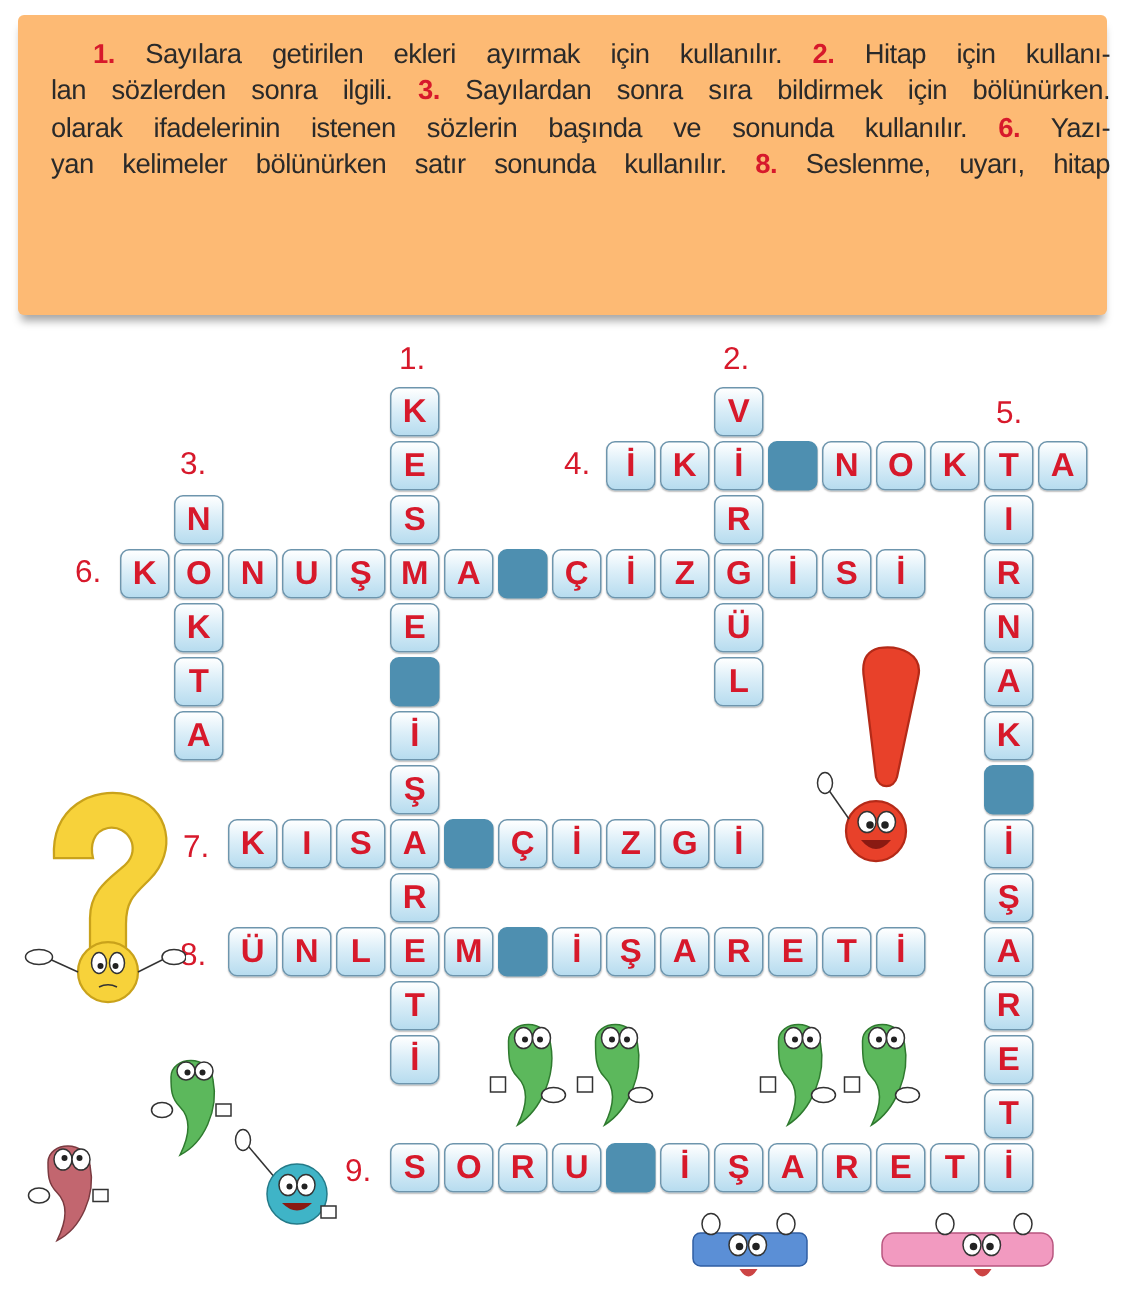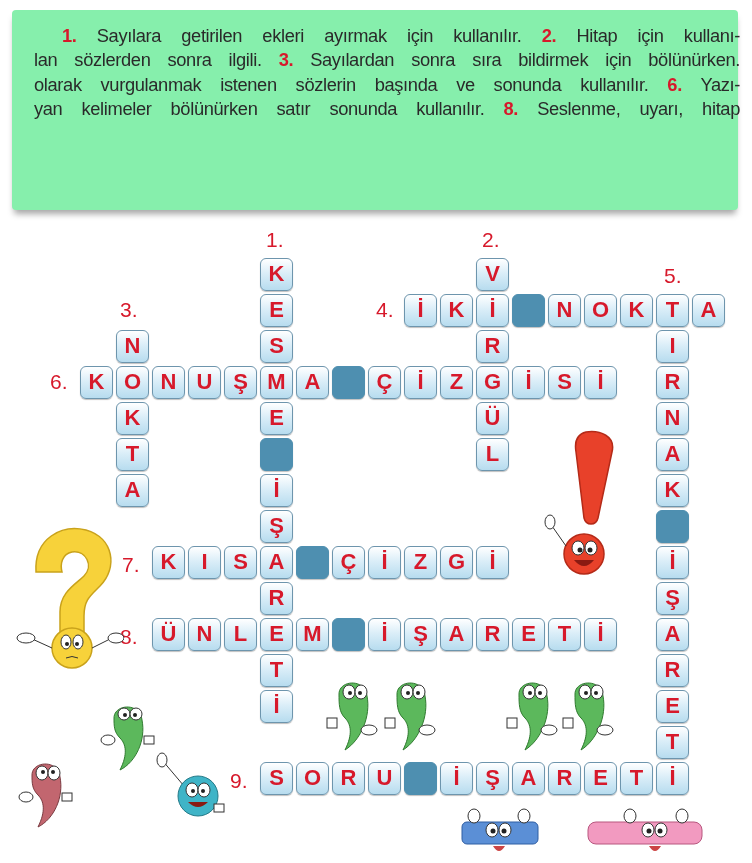--- a/index.html
+++ b/index.html
@@ -1,19 +1,19 @@
 <!DOCTYPE html>
 <html><head>
 <meta charset="utf-8">
 <style>
   html, body { margin:0; padding:0; background:#ffffff; }
   body { width:752px; height:863px; position:relative; overflow:hidden; font-family:"DejaVu Sans", sans-serif; }
   .clue-box {
     position:absolute; left:12px; top:10px; width:726px; height:200px;
-    background:#86efac; border-radius:4px;
+    background:#fdba74; border-radius:4px;
     box-shadow: 0 6px 6px -2px rgba(0,0,0,0.35);
   }
   .clue-text {
     position:absolute; left:22px; top:14px; width:706px;
     font-family:"Liberation Sans", sans-serif; font-size:18.3px; line-height:24.4px;
     color:#2a2a2a; text-align:justify; letter-spacing:-0.35px;
     font-stretch:condensed;
   }
   .clue-line { display:block; white-space:nowrap; text-align:justify; text-align-last:justify; }
   .clue-line.first { padding-left:28px; }
@@ -34,21 +34,21 @@
   }
   .mascot { position:absolute; }
 </style>
 </head>
 <body>
 
 <div class="clue-box">
   <div class="clue-text" id="clue-text">
       <span class="clue-line first"><span class="num">1.</span><span> Sayılara getirilen ekleri ayırmak için kullanılır. </span><span class="num">2.</span><span> Hitap için kullanı-</span></span>
       <span class="clue-line"><span>lan sözlerden sonra ilgili. </span><span class="num">3.</span><span> Sayılardan sonra sıra bildirmek için bölünürken.</span></span>
-      <span class="clue-line"><span>olarak vurgulanmak istenen sözlerin başında ve sonunda kullanılır. </span><span class="num">6.</span><span> Yazı-</span></span>
+      <span class="clue-line"><span>olarak ifadelerinin istenen sözlerin başında ve sonunda kullanılır. </span><span class="num">6.</span><span> Yazı-</span></span>
       <span class="clue-line"><span>yan kelimeler bölünürken satır sonunda kullanılır. </span><span class="num">8.</span><span> Seslenme, uyarı, hitap</span></span>
     </div>
 </div>
 
 <div class="grid" id="grid">
     <div class="label" style="left: 266px; top: 228px;">1.</div>
     <div class="tile" style="left: 260px; top: 258px;">K</div>
     <div class="tile" style="left: 260px; top: 294px;">E</div>
     <div class="tile" style="left: 260px; top: 330px;">S</div>
     <div class="tile" style="left: 260px; top: 366px;">M</div>

